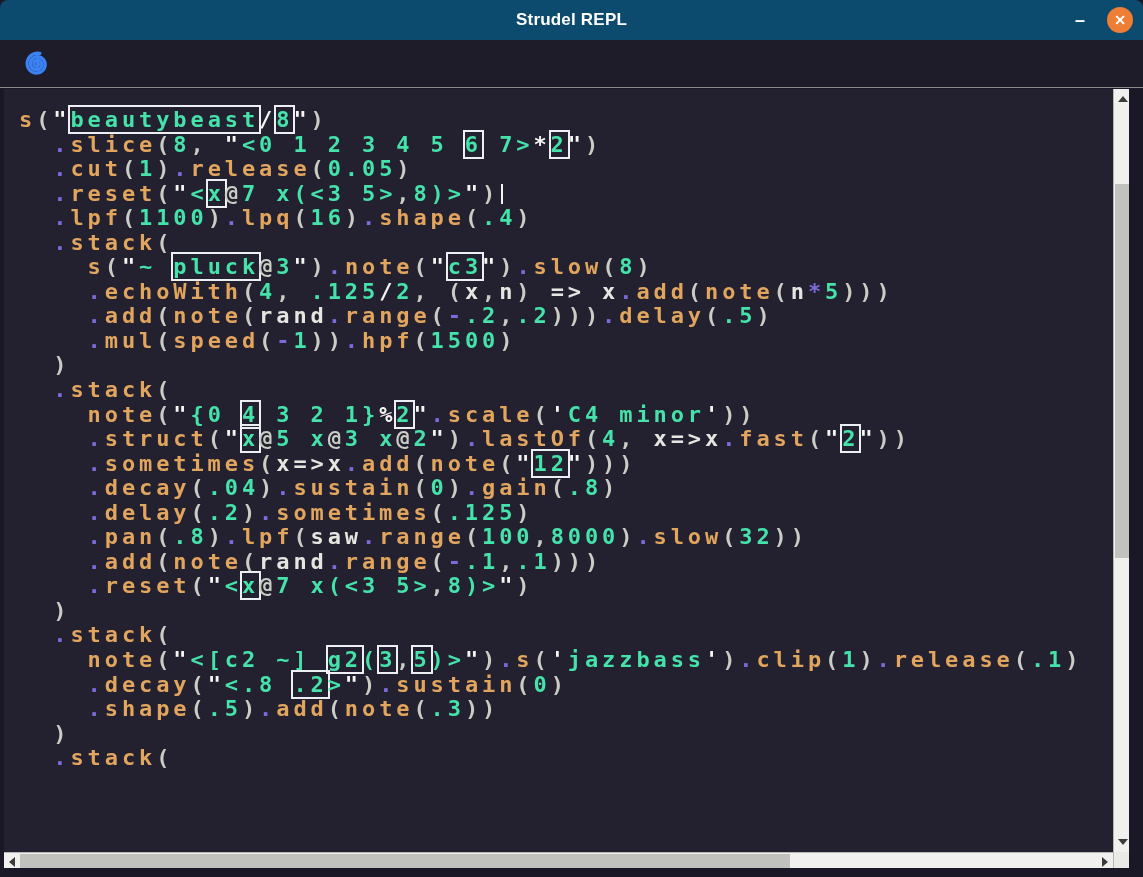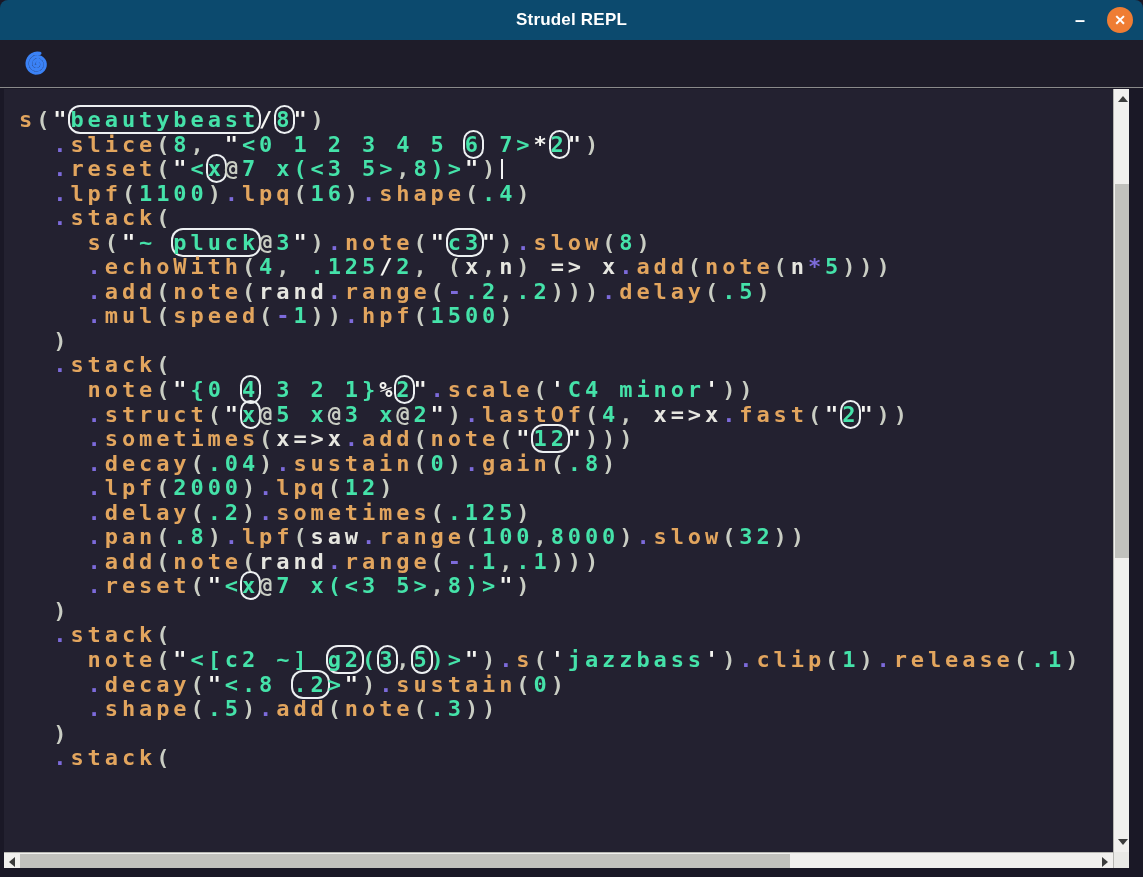--- a/index.html
+++ b/index.html
@@ -48,21 +48,21 @@
     line-height:24.55px;
     letter-spacing:3.9px;
   }
   .c-fn  { color:#e2a55e; }
   .c-dot { color:#7d6bdb; }
   .c-op  { color:#7d6bdb; }
   .c-str { color:#45e2a9; }
   .c-pun { color:#c9cdc3; }
   .c-quo { color:#f5f5f1; }
   .c-var { color:#e6e6e0; }
-  .hl    { box-shadow:0 0 0 2px #edf0f2;border-radius:10px; }
+  .hl    { box-shadow:0 0 0 2px #edf0f2; }
   .cursor {
     display:inline-block; width:2px; height:20px; background:#f2f2f2;
     vertical-align:-3px; margin-left:2px;
   }
 
   
   .vscroll {
     position:absolute; top:0; right:0; width:16px; bottom:16px;
     background:#f1f0ee; border-left:1px solid #b6b6b2;
   }
@@ -100,34 +100,34 @@
 <div class="appheader">
   <svg class="logo" viewBox="0 0 32 32">
     <path id="spiral-path" d="M16.29 15.25 L16.55 15.23 L16.83 15.30 L17.11 15.46 L17.35 15.73 L17.52 16.08 L17.60 16.49 L17.55 16.95 L17.37 17.41 L17.05 17.83 L16.60 18.17 L16.05 18.39 L15.42 18.47 L14.76 18.38 L14.11 18.11 L13.53 17.66 L13.06 17.05 L12.75 16.30 L12.63 15.46 L12.74 14.59 L13.07 13.74 L13.64 12.97 L14.40 12.34 L15.33 11.92 L16.37 11.74 L17.47 11.82 L18.53 12.20 L19.50 12.84 L20.30 13.74 L20.87 14.84 L21.15 16.09 L21.11 17.40 L20.73 18.69 L20.02 19.88 L19.01 20.87 L17.76 21.61 L16.32 22.01 L14.80 22.05 L13.28 21.69 L11.86 20.95 L10.65 19.86 L9.72 18.47 L9.16 16.86 L9.02 15.12 L9.32 13.37 L10.06 11.71 L11.21 10.27 L12.72 9.13 L14.49 8.39 L16.43 8.11 L18.41 8.32 L20.31 9.03 L22.01 10.22 L23.38 11.81 L24.33 13.73 L24.77 15.86 L24.68 18.07 L24.03 20.22 L22.84 22.17 L21.18 23.79 L19.14 24.97 L16.84 25.61 L14.41 25.66 L12.01 25.10 L9.80 23.95 L7.91 22.25 L6.48 20.11 L5.62 17.65 L5.39 15.02 L5.82 12.38 L6.91 9.89 L8.61 7.72 L10.82 6.02 L13.42 4.91 L16.24 4.47 L19.13 4.75 " fill="none" stroke="#3b82f6" stroke-width="3.4" stroke-linecap="round"></path>
   </svg>
 </div>
 
 <div class="frame">
   <div class="code-area">
       <div class="code-line"><span class="c-fn">s</span><span class="c-pun">(</span><span class="c-quo">"</span><span class="c-str hl">beautybeast</span><span class="c-quo">/</span><span class="c-str hl">8</span><span class="c-quo">"</span><span class="c-pun">)</span></div>
       <div class="code-line"><span class="c-pun">  </span><span class="c-dot">.</span><span class="c-fn">slice</span><span class="c-pun">(</span><span class="c-str">8</span><span class="c-pun">, </span><span class="c-quo">"</span><span class="c-str">&lt;0 1 2 3 4 5 </span><span class="c-str hl">6</span><span class="c-str"> 7&gt;</span><span class="c-quo">*</span><span class="c-str hl">2</span><span class="c-quo">"</span><span class="c-pun">)</span></div>
+      <div class="code-line"><span class="c-pun">  </span><span class="c-dot">.</span><span class="c-fn">cut</span><span class="c-pun">(</span><span class="c-str">1</span><span class="c-pun">)</span><span class="c-dot">.</span><span class="c-fn">release</span><span class="c-pun">(</span><span class="c-str">0.05</span><span class="c-pun">)</span></div>
       <div class="code-line"><span class="c-pun">  </span><span class="c-dot">.</span><span class="c-fn">reset</span><span class="c-pun">(</span><span class="c-quo">"</span><span class="c-str">&lt;</span><span class="c-str hl">x</span><span class="c-pun">@</span><span class="c-str">7 x(&lt;3 5&gt;</span><span class="c-pun">,</span><span class="c-str">8)&gt;</span><span class="c-quo">"</span><span class="c-pun">)</span><span class="cursor"></span></div>
       <div class="code-line"><span class="c-pun">  </span><span class="c-dot">.</span><span class="c-fn">lpf</span><span class="c-pun">(</span><span class="c-str">1100</span><span class="c-pun">)</span><span class="c-dot">.</span><span class="c-fn">lpq</span><span class="c-pun">(</span><span class="c-str">16</span><span class="c-pun">)</span><span class="c-dot">.</span><span class="c-fn">shape</span><span class="c-pun">(</span><span class="c-str">.4</span><span class="c-pun">)</span></div>
       <div class="code-line"><span class="c-pun">  </span><span class="c-dot">.</span><span class="c-fn">stack</span><span class="c-pun">(</span></div>
       <div class="code-line"><span class="c-pun">    </span><span class="c-fn">s</span><span class="c-pun">(</span><span class="c-quo">"</span><span class="c-str">~ </span><span class="c-str hl">pluck</span><span class="c-pun">@</span><span class="c-str">3</span><span class="c-quo">"</span><span class="c-pun">)</span><span class="c-dot">.</span><span class="c-fn">note</span><span class="c-pun">(</span><span class="c-quo">"</span><span class="c-str hl">c3</span><span class="c-quo">"</span><span class="c-pun">)</span><span class="c-dot">.</span><span class="c-fn">slow</span><span class="c-pun">(</span><span class="c-str">8</span><span class="c-pun">)</span></div>
       <div class="code-line"><span class="c-pun">    </span><span class="c-dot">.</span><span class="c-fn">echoWith</span><span class="c-pun">(</span><span class="c-str">4</span><span class="c-pun">, </span><span class="c-str">.125</span><span class="c-quo">/</span><span class="c-str">2</span><span class="c-pun">, (</span><span class="c-var">x</span><span class="c-pun">,</span><span class="c-var">n</span><span class="c-pun">) </span><span class="c-var">=&gt;</span><span class="c-pun"> </span><span class="c-var">x</span><span class="c-dot">.</span><span class="c-fn">add</span><span class="c-pun">(</span><span class="c-fn">note</span><span class="c-pun">(</span><span class="c-var">n</span><span class="c-op">*</span><span class="c-str">5</span><span class="c-pun">)))</span></div>
       <div class="code-line"><span class="c-pun">    </span><span class="c-dot">.</span><span class="c-fn">add</span><span class="c-pun">(</span><span class="c-fn">note</span><span class="c-pun">(</span><span class="c-var">rand</span><span class="c-dot">.</span><span class="c-fn">range</span><span class="c-pun">(</span><span class="c-op">-</span><span class="c-str">.2</span><span class="c-pun">,</span><span class="c-str">.2</span><span class="c-pun">)))</span><span class="c-dot">.</span><span class="c-fn">delay</span><span class="c-pun">(</span><span class="c-str">.5</span><span class="c-pun">)</span></div>
       <div class="code-line"><span class="c-pun">    </span><span class="c-dot">.</span><span class="c-fn">mul</span><span class="c-pun">(</span><span class="c-fn">speed</span><span class="c-pun">(</span><span class="c-op">-</span><span class="c-str">1</span><span class="c-pun">))</span><span class="c-dot">.</span><span class="c-fn">hpf</span><span class="c-pun">(</span><span class="c-str">1500</span><span class="c-pun">)</span></div>
       <div class="code-line"><span class="c-pun">  )</span></div>
       <div class="code-line"><span class="c-pun">  </span><span class="c-dot">.</span><span class="c-fn">stack</span><span class="c-pun">(</span></div>
       <div class="code-line"><span class="c-pun">    </span><span class="c-fn">note</span><span class="c-pun">(</span><span class="c-quo">"</span><span class="c-str">{0 </span><span class="c-str hl">4</span><span class="c-str"> 3 2 1}</span><span class="c-quo">%</span><span class="c-str hl">2</span><span class="c-quo">"</span><span class="c-dot">.</span><span class="c-fn">scale</span><span class="c-pun">(</span><span class="c-quo">'</span><span class="c-str">C4 minor</span><span class="c-quo">'</span><span class="c-pun">))</span></div>
       <div class="code-line"><span class="c-pun">    </span><span class="c-dot">.</span><span class="c-fn">struct</span><span class="c-pun">(</span><span class="c-quo">"</span><span class="c-str hl">x</span><span class="c-pun">@</span><span class="c-str">5 x</span><span class="c-pun">@</span><span class="c-str">3 x</span><span class="c-pun">@</span><span class="c-str">2</span><span class="c-quo">"</span><span class="c-pun">)</span><span class="c-dot">.</span><span class="c-fn">lastOf</span><span class="c-pun">(</span><span class="c-str">4</span><span class="c-pun">, </span><span class="c-var">x</span><span class="c-var">=&gt;</span><span class="c-var">x</span><span class="c-dot">.</span><span class="c-fn">fast</span><span class="c-pun">(</span><span class="c-quo">"</span><span class="c-str hl">2</span><span class="c-quo">"</span><span class="c-pun">))</span></div>
       <div class="code-line"><span class="c-pun">    </span><span class="c-dot">.</span><span class="c-fn">sometimes</span><span class="c-pun">(</span><span class="c-var">x</span><span class="c-var">=&gt;</span><span class="c-var">x</span><span class="c-dot">.</span><span class="c-fn">add</span><span class="c-pun">(</span><span class="c-fn">note</span><span class="c-pun">(</span><span class="c-quo">"</span><span class="c-str hl">12</span><span class="c-quo">"</span><span class="c-pun">)))</span></div>
       <div class="code-line"><span class="c-pun">    </span><span class="c-dot">.</span><span class="c-fn">decay</span><span class="c-pun">(</span><span class="c-str">.04</span><span class="c-pun">)</span><span class="c-dot">.</span><span class="c-fn">sustain</span><span class="c-pun">(</span><span class="c-str">0</span><span class="c-pun">)</span><span class="c-dot">.</span><span class="c-fn">gain</span><span class="c-pun">(</span><span class="c-str">.8</span><span class="c-pun">)</span></div>
-      <div class="code-line"><span class="c-pun">    </span><span class="c-dot">.</span><span class="c-fn">lpf</span><span class="c-pun">(</span><span class="c-str">2000</span><span class="c-pun">)</span><span class="c-dot">.</span><span class="c-fn">lpq</span><span class="c-pun">(</span><span class="c-str">12</span><span class="c-pun">)</span></div>
       <div class="code-line"><span class="c-pun">    </span><span class="c-dot">.</span><span class="c-fn">delay</span><span class="c-pun">(</span><span class="c-str">.2</span><span class="c-pun">)</span><span class="c-dot">.</span><span class="c-fn">sometimes</span><span class="c-pun">(</span><span class="c-str">.125</span><span class="c-pun">)</span></div>
       <div class="code-line"><span class="c-pun">    </span><span class="c-dot">.</span><span class="c-fn">pan</span><span class="c-pun">(</span><span class="c-str">.8</span><span class="c-pun">)</span><span class="c-dot">.</span><span class="c-fn">lpf</span><span class="c-pun">(</span><span class="c-var">saw</span><span class="c-dot">.</span><span class="c-fn">range</span><span class="c-pun">(</span><span class="c-str">100</span><span class="c-pun">,</span><span class="c-str">8000</span><span class="c-pun">)</span><span class="c-dot">.</span><span class="c-fn">slow</span><span class="c-pun">(</span><span class="c-str">32</span><span class="c-pun">))</span></div>
       <div class="code-line"><span class="c-pun">    </span><span class="c-dot">.</span><span class="c-fn">add</span><span class="c-pun">(</span><span class="c-fn">note</span><span class="c-pun">(</span><span class="c-var">rand</span><span class="c-dot">.</span><span class="c-fn">range</span><span class="c-pun">(</span><span class="c-op">-</span><span class="c-str">.1</span><span class="c-pun">,</span><span class="c-str">.1</span><span class="c-pun">)))</span></div>
       <div class="code-line"><span class="c-pun">    </span><span class="c-dot">.</span><span class="c-fn">reset</span><span class="c-pun">(</span><span class="c-quo">"</span><span class="c-str">&lt;</span><span class="c-str hl">x</span><span class="c-pun">@</span><span class="c-str">7 x(&lt;3 5&gt;</span><span class="c-pun">,</span><span class="c-str">8)&gt;</span><span class="c-quo">"</span><span class="c-pun">)</span></div>
       <div class="code-line"><span class="c-pun">  )</span></div>
       <div class="code-line"><span class="c-pun">  </span><span class="c-dot">.</span><span class="c-fn">stack</span><span class="c-pun">(</span></div>
       <div class="code-line"><span class="c-pun">    </span><span class="c-fn">note</span><span class="c-pun">(</span><span class="c-quo">"</span><span class="c-str">&lt;[c2 ~] </span><span class="c-str hl">g2</span><span class="c-str">(</span><span class="c-str hl">3</span><span class="c-pun">,</span><span class="c-str hl">5</span><span class="c-str">)&gt;</span><span class="c-quo">"</span><span class="c-pun">)</span><span class="c-dot">.</span><span class="c-fn">s</span><span class="c-pun">(</span><span class="c-quo">'</span><span class="c-str">jazzbass</span><span class="c-quo">'</span><span class="c-pun">)</span><span class="c-dot">.</span><span class="c-fn">clip</span><span class="c-pun">(</span><span class="c-str">1</span><span class="c-pun">)</span><span class="c-dot">.</span><span class="c-fn">release</span><span class="c-pun">(</span><span class="c-str">.1</span><span class="c-pun">)</span></div>
       <div class="code-line"><span class="c-pun">    </span><span class="c-dot">.</span><span class="c-fn">decay</span><span class="c-pun">(</span><span class="c-quo">"</span><span class="c-str">&lt;.8 </span><span class="c-str hl">.2</span><span class="c-str">&gt;</span><span class="c-quo">"</span><span class="c-pun">)</span><span class="c-dot">.</span><span class="c-fn">sustain</span><span class="c-pun">(</span><span class="c-str">0</span><span class="c-pun">)</span></div>
       <div class="code-line"><span class="c-pun">    </span><span class="c-dot">.</span><span class="c-fn">shape</span><span class="c-pun">(</span><span class="c-str">.5</span><span class="c-pun">)</span><span class="c-dot">.</span><span class="c-fn">add</span><span class="c-pun">(</span><span class="c-fn">note</span><span class="c-pun">(</span><span class="c-str">.3</span><span class="c-pun">))</span></div>
       <div class="code-line"><span class="c-pun">  )</span></div>

